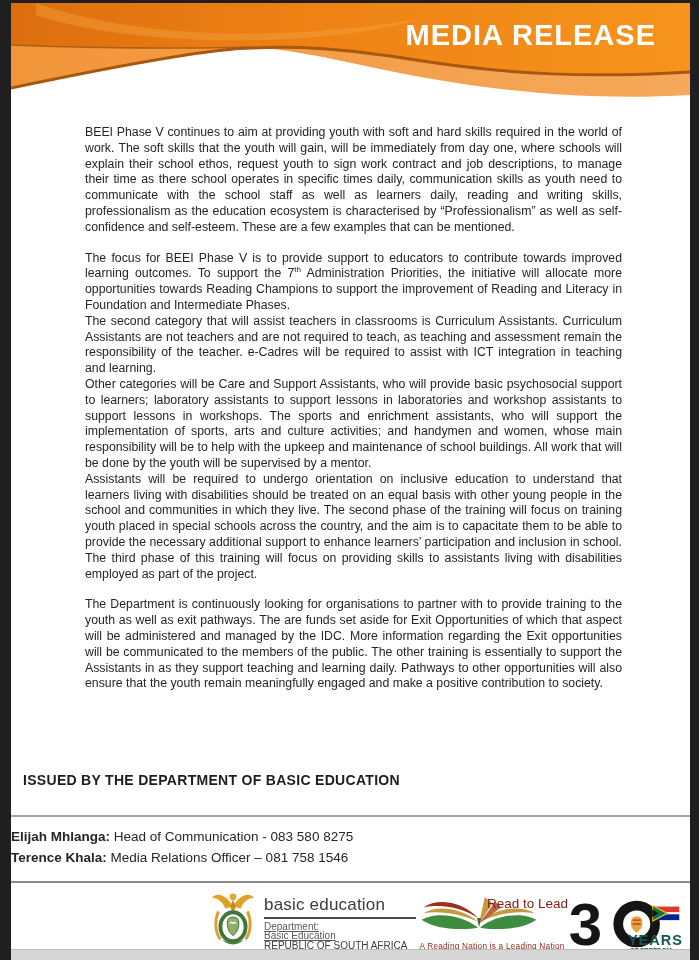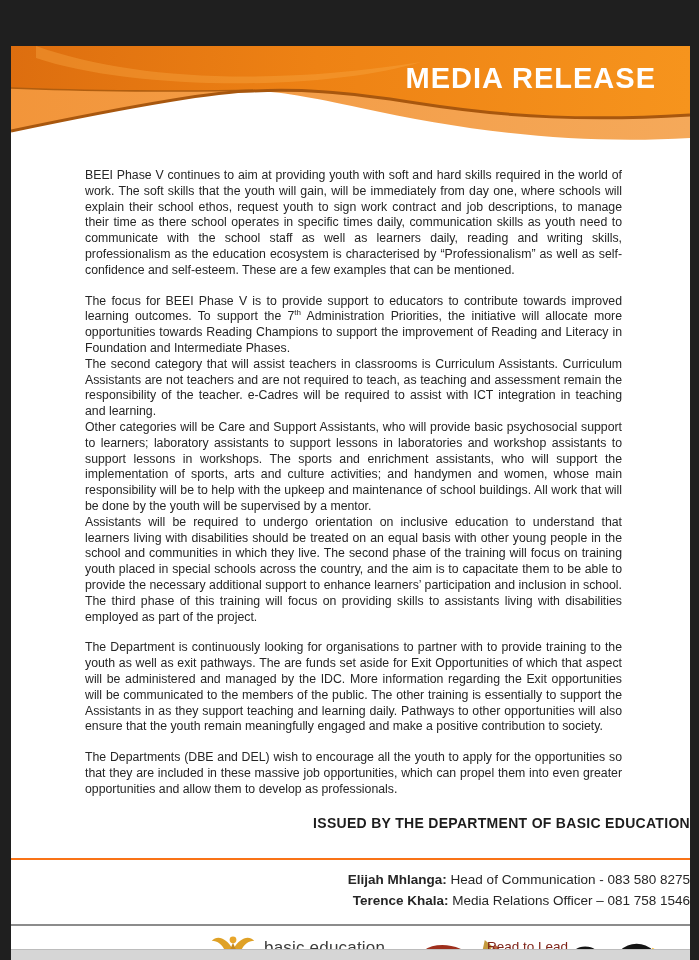--- a/index.html
+++ b/index.html
@@ -9,50 +9,49 @@
     width: 699px; height: 960px;
     background: #1f1f1f;
     overflow: hidden;
     font-family: "Liberation Sans", sans-serif;
   }
   .page {
     position: absolute;
     left: 11px; top: 3px; right: 9px; bottom: 0;
     background: #ffffff;
     overflow: hidden;
-    margin-top: 43px;
   }
   
   .header-banner { position: absolute; top: 0; left: 0; width: 100%; height: 110px; }
   .header-banner svg { display: block; width: 100%; height: 110px; }
   .header-title {
     position: absolute; top: 16px; right: 34px;
     color: #ffffff; font-weight: bold; font-size: 29px; letter-spacing: 1px;
   }
   
   .body-text {
     position: absolute; top: 122px; left: 74px; width: 537px;
     color: #262626; font-size: 12.3px; line-height: 15.8px;
     text-align: justify;
   }
   .para { margin: 0; }
   .p-gap { margin-top: 15px; }
   .sup { vertical-align: super; font-size: 8px; line-height: 0; }
   .issued-heading {
     position: absolute; top: 769px; left: 0; width: 100%;
-    text-align: right; color: #1d1d1d;
-    font-weight: bold; font-size: 14px; letter-spacing: 0.3px;
+    text-align: left; color: #1d1d1d;
+    font-weight: bold; font-size: 14px; letter-spacing: 0.3px; padding-left: 12px;
   }
   
   .contact-panel {
     position: absolute; top: 812px; left: 0; right: 0;
-    border-top: 2px solid #f97316;
+    border-top: 2px solid #a3a3a3;
     border-bottom: 2px solid #8c8c8c;
     padding: 9px 0 13px 0;
-    text-align: right;
+    text-align: left;
     color: #262626; font-size: 13.5px; line-height: 21px;
   }
   .contact-name { font-weight: bold; }
   
   .footer {
     position: absolute; top: 886px; left: 0; right: 0; height: 62px;
     display: flex; justify-content: flex-end; align-items: flex-start;
     padding: 2px 4px 0 42px;
   }
   .dbe-logo { display: flex; align-items: flex-start; }
@@ -111,21 +110,20 @@
       <div class="header-title">MEDIA RELEASE</div>
     </div>
 
     <div class="body-text">
       <p class="para">BEEI Phase V continues to aim at providing youth with soft and hard skills required in the world of work. The soft skills that the youth will gain, will be immediately from day one, where schools will explain their school ethos, request youth to sign work contract and job descriptions, to manage their time as there school operates in specific times daily, communication skills as youth need to communicate with the school staff as well as learners daily, reading and writing skills, professionalism as the education ecosystem is characterised by “Professionalism” as well as self-confidence and self-esteem.  These are a few examples that can be mentioned.</p>
       <p class="para p-gap"><span>The focus for BEEI Phase V is to provide support to educators to contribute towards improved learning outcomes. To support the 7</span><sup class="sup">th</sup><span> Administration Priorities, the initiative will allocate more opportunities towards Reading Champions to support the improvement of Reading and Literacy in Foundation and Intermediate Phases.</span></p>
       <p class="para">The second category that will assist teachers in classrooms is Curriculum Assistants. Curriculum Assistants are not teachers and are not required to teach, as teaching and assessment remain the responsibility of the teacher. e-Cadres will be required to assist with ICT integration in teaching and learning.</p>
       <p class="para">Other categories will be Care and Support Assistants, who will provide basic psychosocial support to learners; laboratory assistants to support lessons in laboratories and workshop assistants to support lessons in workshops. The sports and enrichment assistants, who will support the implementation of sports, arts and culture activities; and handymen and women, whose main responsibility will be to help with the upkeep and maintenance of school buildings. All work that will be done by the youth will be supervised by a mentor.</p>
       <p class="para">Assistants will be required to undergo orientation on inclusive education to understand that learners living with disabilities should be treated on an equal basis with other young people in the school and communities in which they live. The second phase of the training will focus on training youth placed in special schools across the country, and the aim is to capacitate them to be able to provide the necessary additional support to enhance learners’ participation and inclusion in school. The third phase of this training will focus on providing skills to assistants living with disabilities employed as part of the project.</p>
       <p class="para p-gap">The Department is continuously looking for organisations to partner with to provide training to the youth as well as exit pathways. The are funds set aside for Exit Opportunities of which that aspect will be administered and managed by the IDC.  More information regarding the Exit opportunities will be communicated to the members of the public.  The other training is essentially to support the Assistants in as they support teaching and learning daily. Pathways to other opportunities will also ensure that the youth remain meaningfully engaged and make a positive contribution to society.</p>
-      <p class="para p-gap">The Departments (DBE and DEL) wish to encourage all the youth to apply for the opportunities so that they are included in these massive job opportunities, which can propel them into even greater opportunities and allow them to develop as professionals.</p>
     </div>
 
     <h2 class="issued-heading">ISSUED BY THE DEPARTMENT OF BASIC EDUCATION</h2>
 
     <div class="contact-panel">
       <div class="contact-line"><span class="contact-name">Elijah Mhlanga:</span><span> Head of Communication - 083 580 8275</span></div>
       <div class="contact-line"><span class="contact-name">Terence Khala:</span><span> Media Relations Officer – 081 758 1546</span></div>
     </div>
 
     <div class="footer">

